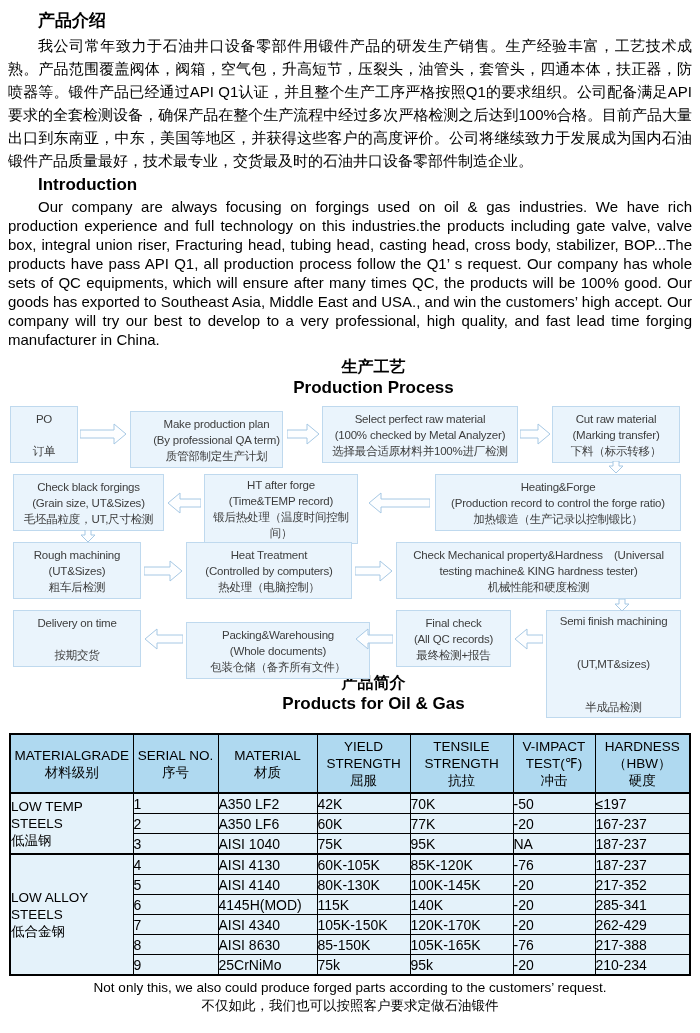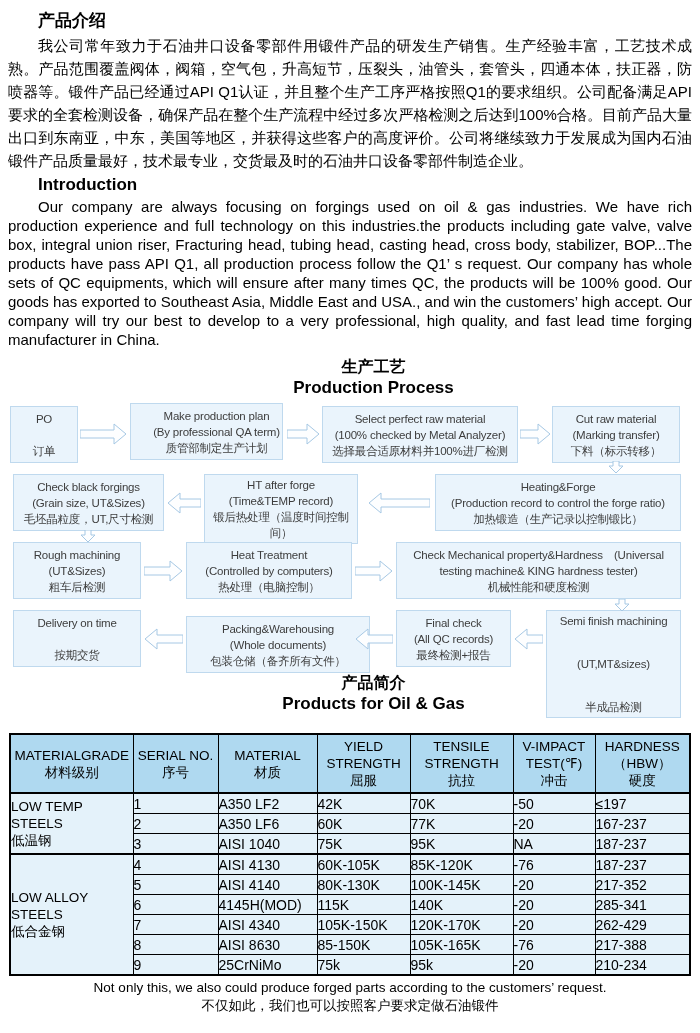--- a/index.html
+++ b/index.html
@@ -82,21 +82,21 @@
 
   <section class="process-titles">
     <h3 class="center-title">生产工艺</h3>
     <h3 class="center-title en">Production Process</h3>
     <div class="flowchart" id="flowchart">
         <div class="flow-box" style="left: 10px; top: 4px; width: 68px;">
           <div class="flow-line">PO</div>
           <div class="flow-line"></div>
           <div class="flow-line cn">订单</div>
         </div>
-        <div class="flow-box" style="left: 130px; top: 1px; width: 153px; padding-left: 22px;">
+        <div class="flow-box" style="left: 130px; top: 9px; width: 153px; padding-left: 22px;">
           <div class="flow-line">Make production plan</div>
           <div class="flow-line">(By professional QA term)</div>
           <div class="flow-line cn">质管部制定生产计划</div>
         </div>
         <div class="flow-box" style="left: 322px; top: 4px; width: 196px;">
           <div class="flow-line">Select perfect raw material</div>
           <div class="flow-line">(100% checked by Metal Analyzer)</div>
           <div class="flow-line cn">选择最合适原材料并100%进厂检测</div>
         </div>
         <div class="flow-box" style="left: 552px; top: 4px; width: 128px;">
@@ -131,21 +131,21 @@
         </div>
         <div class="flow-box" style="left: 396px; top: 140px; width: 285px;">
           <div class="flow-line">Check Mechanical property&amp;Hardness　(Universal testing machine&amp; KING hardness tester)</div>
           <div class="flow-line cn">机械性能和硬度检测</div>
         </div>
         <div class="flow-box" style="left: 13px; top: 208px; width: 128px;">
           <div class="flow-line">Delivery on time</div>
           <div class="flow-line"></div>
           <div class="flow-line cn">按期交货</div>
         </div>
-        <div class="flow-box" style="left: 186px; top: 214px; width: 184px;">
+        <div class="flow-box" style="left: 186px; top: 220px; width: 184px;">
           <div class="flow-line">Packing&amp;Warehousing</div>
           <div class="flow-line">(Whole documents)</div>
           <div class="flow-line cn">包装仓储（备齐所有文件）</div>
         </div>
         <div class="flow-box" style="left: 396px; top: 208px; width: 115px;">
           <div class="flow-line">Final check</div>
           <div class="flow-line">(All QC records)</div>
           <div class="flow-line cn">最终检测+报告</div>
         </div>
         <div class="flow-box" style="left: 546px; top: 208px; width: 135px; gap: 27px;">

